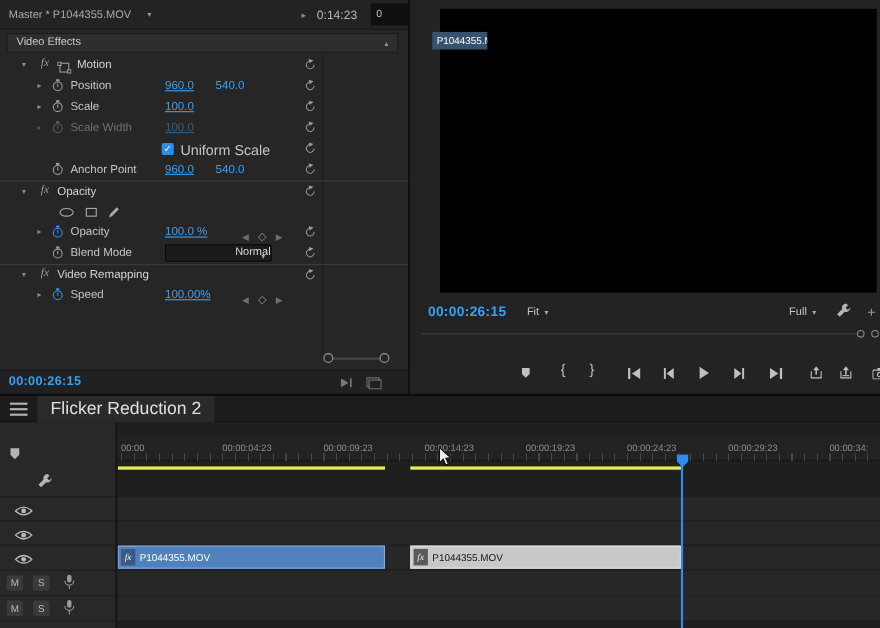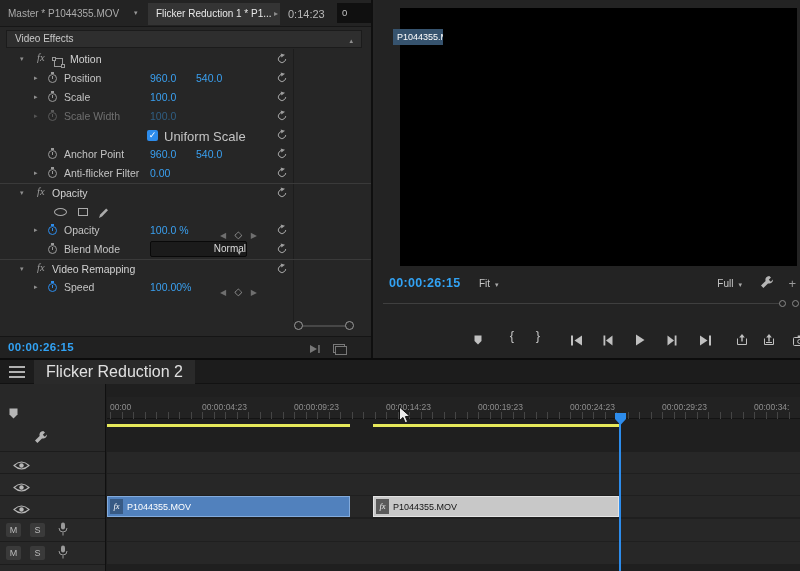--- a/index.html
+++ b/index.html
@@ -30,21 +30,21 @@
   .r { position:relative; height:19px; }
   .r.topline { border-top:1px solid #3a3a3a; }
   .tw { position:absolute; left:34px; top:5px; font-size:7px; color:#8f8f8f; }
   .sec .tw { left:20px; }
   .fx { position:absolute; left:37px; top:2px; font-style:italic; color:#9c9c9c; font-size:10.5px;
         font-family:"Liberation Serif", serif; }
   .slbl { position:absolute; left:52px; top:3px; color:#d2d2d2; font-size:10.5px; }
   .slbl.after-icon { left:70px; }
   .lbl { position:absolute; left:64px; top:3px; color:#c4c4c4; font-size:10.5px; white-space:nowrap; }
   .v { position:absolute; top:3px; color:#3aa0f0; font-size:10.5px; }
-  .v.cx { left:150px; } .v.cy { left:196px;text-align:center; }
+  .v.cx { left:150px;text-decoration:underline; } .v.cy { left:196px;text-align:center; }
   .dimrow .lbl, .dimrow .v, .dimrow .sw, .dimrow .tw { opacity:0.45; }
 
   .sw { position:absolute; left:48px; top:5px; width:9px; height:9px; color:#9a9a9a;
         border:1px solid currentColor; border-radius:50%; }
   .sw::before { content:""; position:absolute; left:2px; top:-3px; width:3px; height:2px; background:currentColor; }
   .sw::after  { content:""; position:absolute; left:3px; top:1px; width:1px; height:3px; background:currentColor; }
   .sw.on { color:#2d8ceb; }
 
   .mi { position:absolute; left:52px; top:4px; }
 
@@ -133,21 +133,20 @@
 </style>
 </head>
 <body>
 
 <div id="screen">
 
   <div id="ec">
     <div class="ec-tabbar">
       <span class="tab1">Master * P1044355.MOV</span>
       <span class="tab1-chev">▾</span>
-      <span class="tab2">Flicker Reduction 1 * P1...</span>
       <span class="tab-scroll">▸</span>
       <span class="ec-ruler-tc">0:14:23</span>
       <span class="ec-tc-box">0</span>
     </div>
 
     <div class="ec-vfx">
       <span>Video Effects</span>
       <span class="ec-scrollup">▴</span>
     </div>
     <div class="ec-minitl-divider"></div>
@@ -199,27 +198,20 @@
 
 
       <div class="r">
         <span class="sw"></span>
         <span class="lbl">Anchor Point</span>
         <span class="v cx">960.0</span>
         <span class="v cy">540.0</span>
         <span class="reset"></span>
       </div>
 
-      <div class="r">
-        <span class="tw">▸</span>
-        <span class="sw"></span>
-        <span class="lbl">Anti-flicker Filter</span>
-        <span class="v cx">0.00</span>
-        <span class="reset"></span>
-      </div>
 
       <div class="r sec topline">
         <span class="tw">▾</span>
         <span class="fx">fx</span>
         <span class="slbl">Opacity</span>
         <span class="reset"></span>
       </div>
 
       <div class="r">
         <span class="shp-ell"></span>

